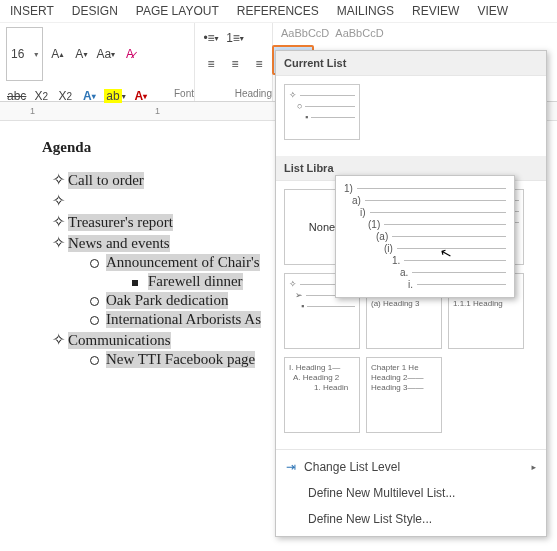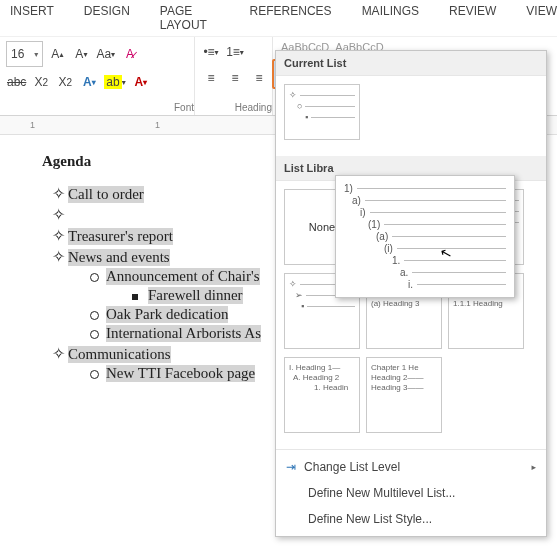--- a/index.html
+++ b/index.html
@@ -8,41 +8,41 @@
     font-size: 11px;
     background: #fff;
     color: #444;
     width: 557px;
     height: 551px;
     overflow: hidden;
     position: relative;
   }
   .tabs {
     display: flex;
-    gap: 30px;
+    gap: 18px;
     padding: 4px 0 4px 10px;
     color: #444;
     font-size: 12px;
     border-bottom: 1px solid #f0f0f0;
   }
   .tabs span { cursor: default; }
   .ribbon {
     display: flex;
     align-items: flex-start;
     background: #fff;
     border-bottom: 1px solid #d4d4d4;
     height: 78px;
     position: relative;
   }
   .ribbon-group { padding: 4px 6px 2px 6px; position: relative; }
   .font-group { width: 195px; border-right: 1px solid #e6e6e6; height: 100%; box-sizing: border-box;}
   .para-group { width: 78px; height: 100%; box-sizing: border-box; border-right:1px solid #e6e6e6;}
   .row { display: flex; align-items: center; gap: 4px; margin-bottom: 4px;}
   .btn { display:inline-flex; align-items:center; justify-content:center; min-width:18px; height:20px; border:1px solid transparent; border-radius:2px; color:#444; cursor:default; font-size:12px;}
-  .combo { display:flex; align-items:center; border:1px solid #c5c5c5; height:20px; padding:2px 4px; font-size:12px; gap:10px;}
+  .combo { display:flex; align-items:center; border:1px solid #c5c5c5; height:20px; padding:16px 4px; font-size:12px; gap:10px;}
   .combo .caret { font-size:8px; color:#666;}
   .group-label { position:absolute; bottom:0; left:0; right:0; text-align:right; font-size:10px; color:#7a7a7a; padding-bottom:2px;}
   .multilevel-btn {
     position: absolute; left:272px; top:22px; width:38px; height:26px;
     border:2px solid #ed7d31; border-radius:2px; background:#cfe2f7;
     display:flex; align-items:center; justify-content:center;
   }
   .ml-icon { width:16px; height:14px; position:relative;}
   .ml-icon::before, .ml-icon::after { content:""; position:absolute; background:#3b5b8c; height:1px; width:9px; left:2px;}
   .ml-icon::before { top:2px;}

